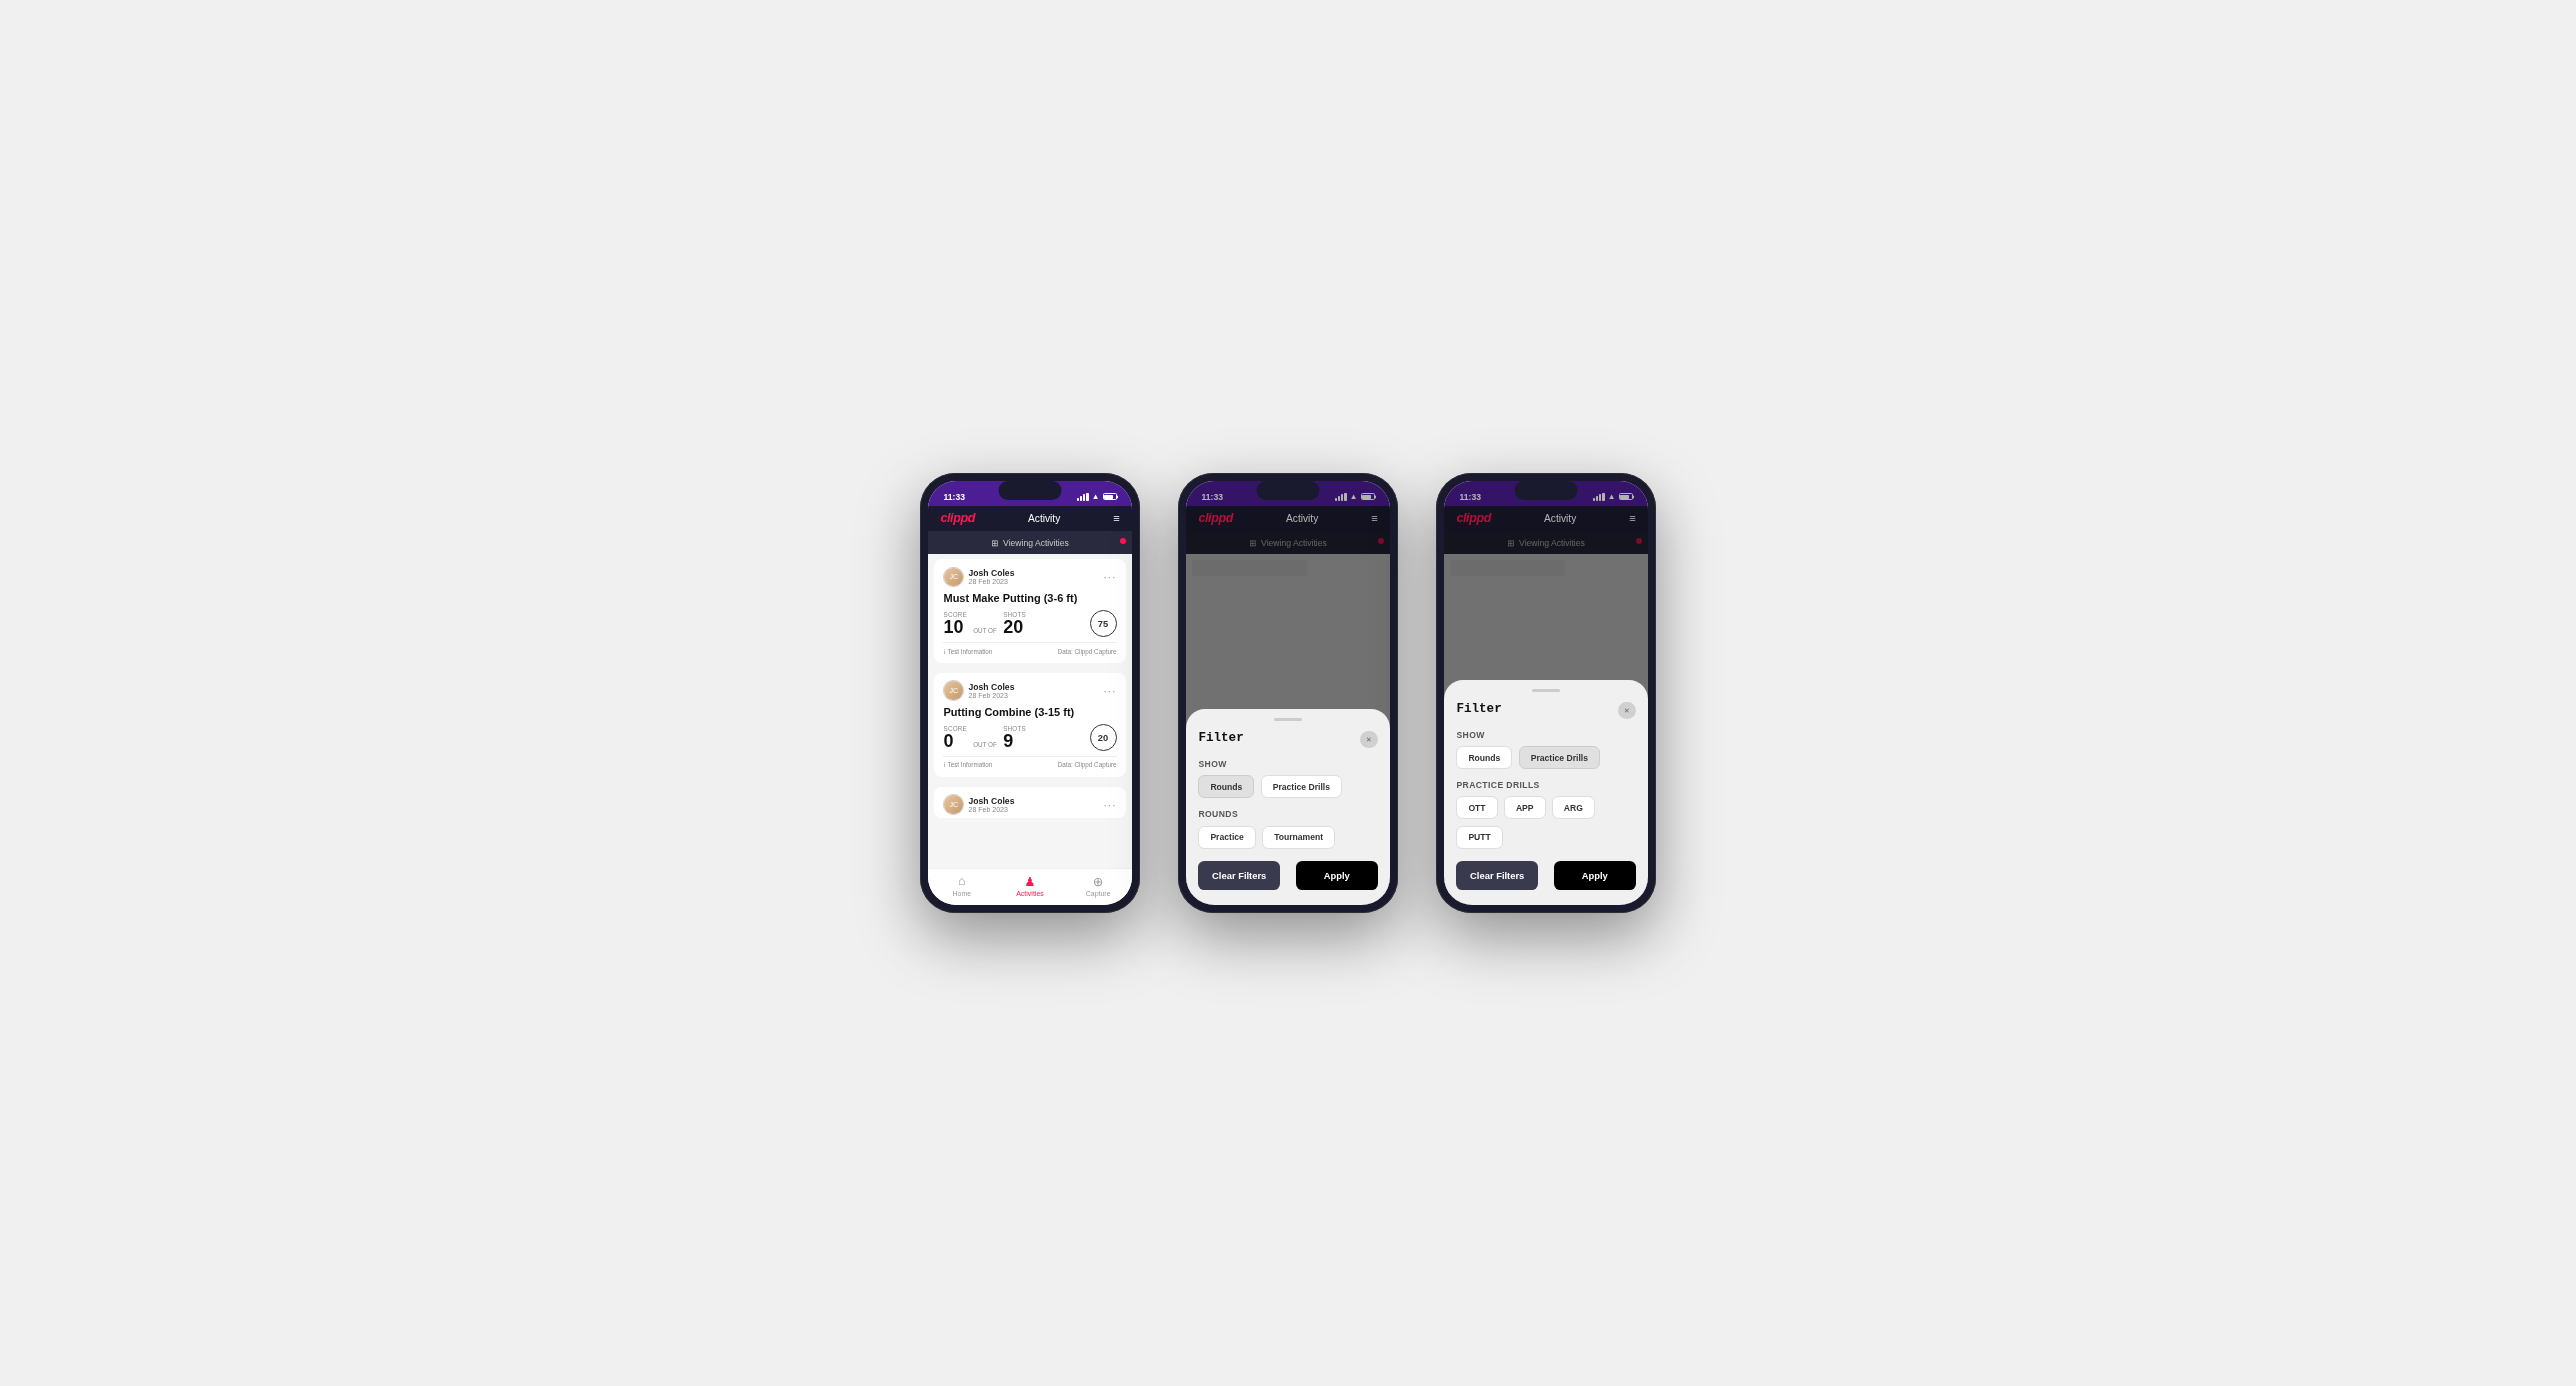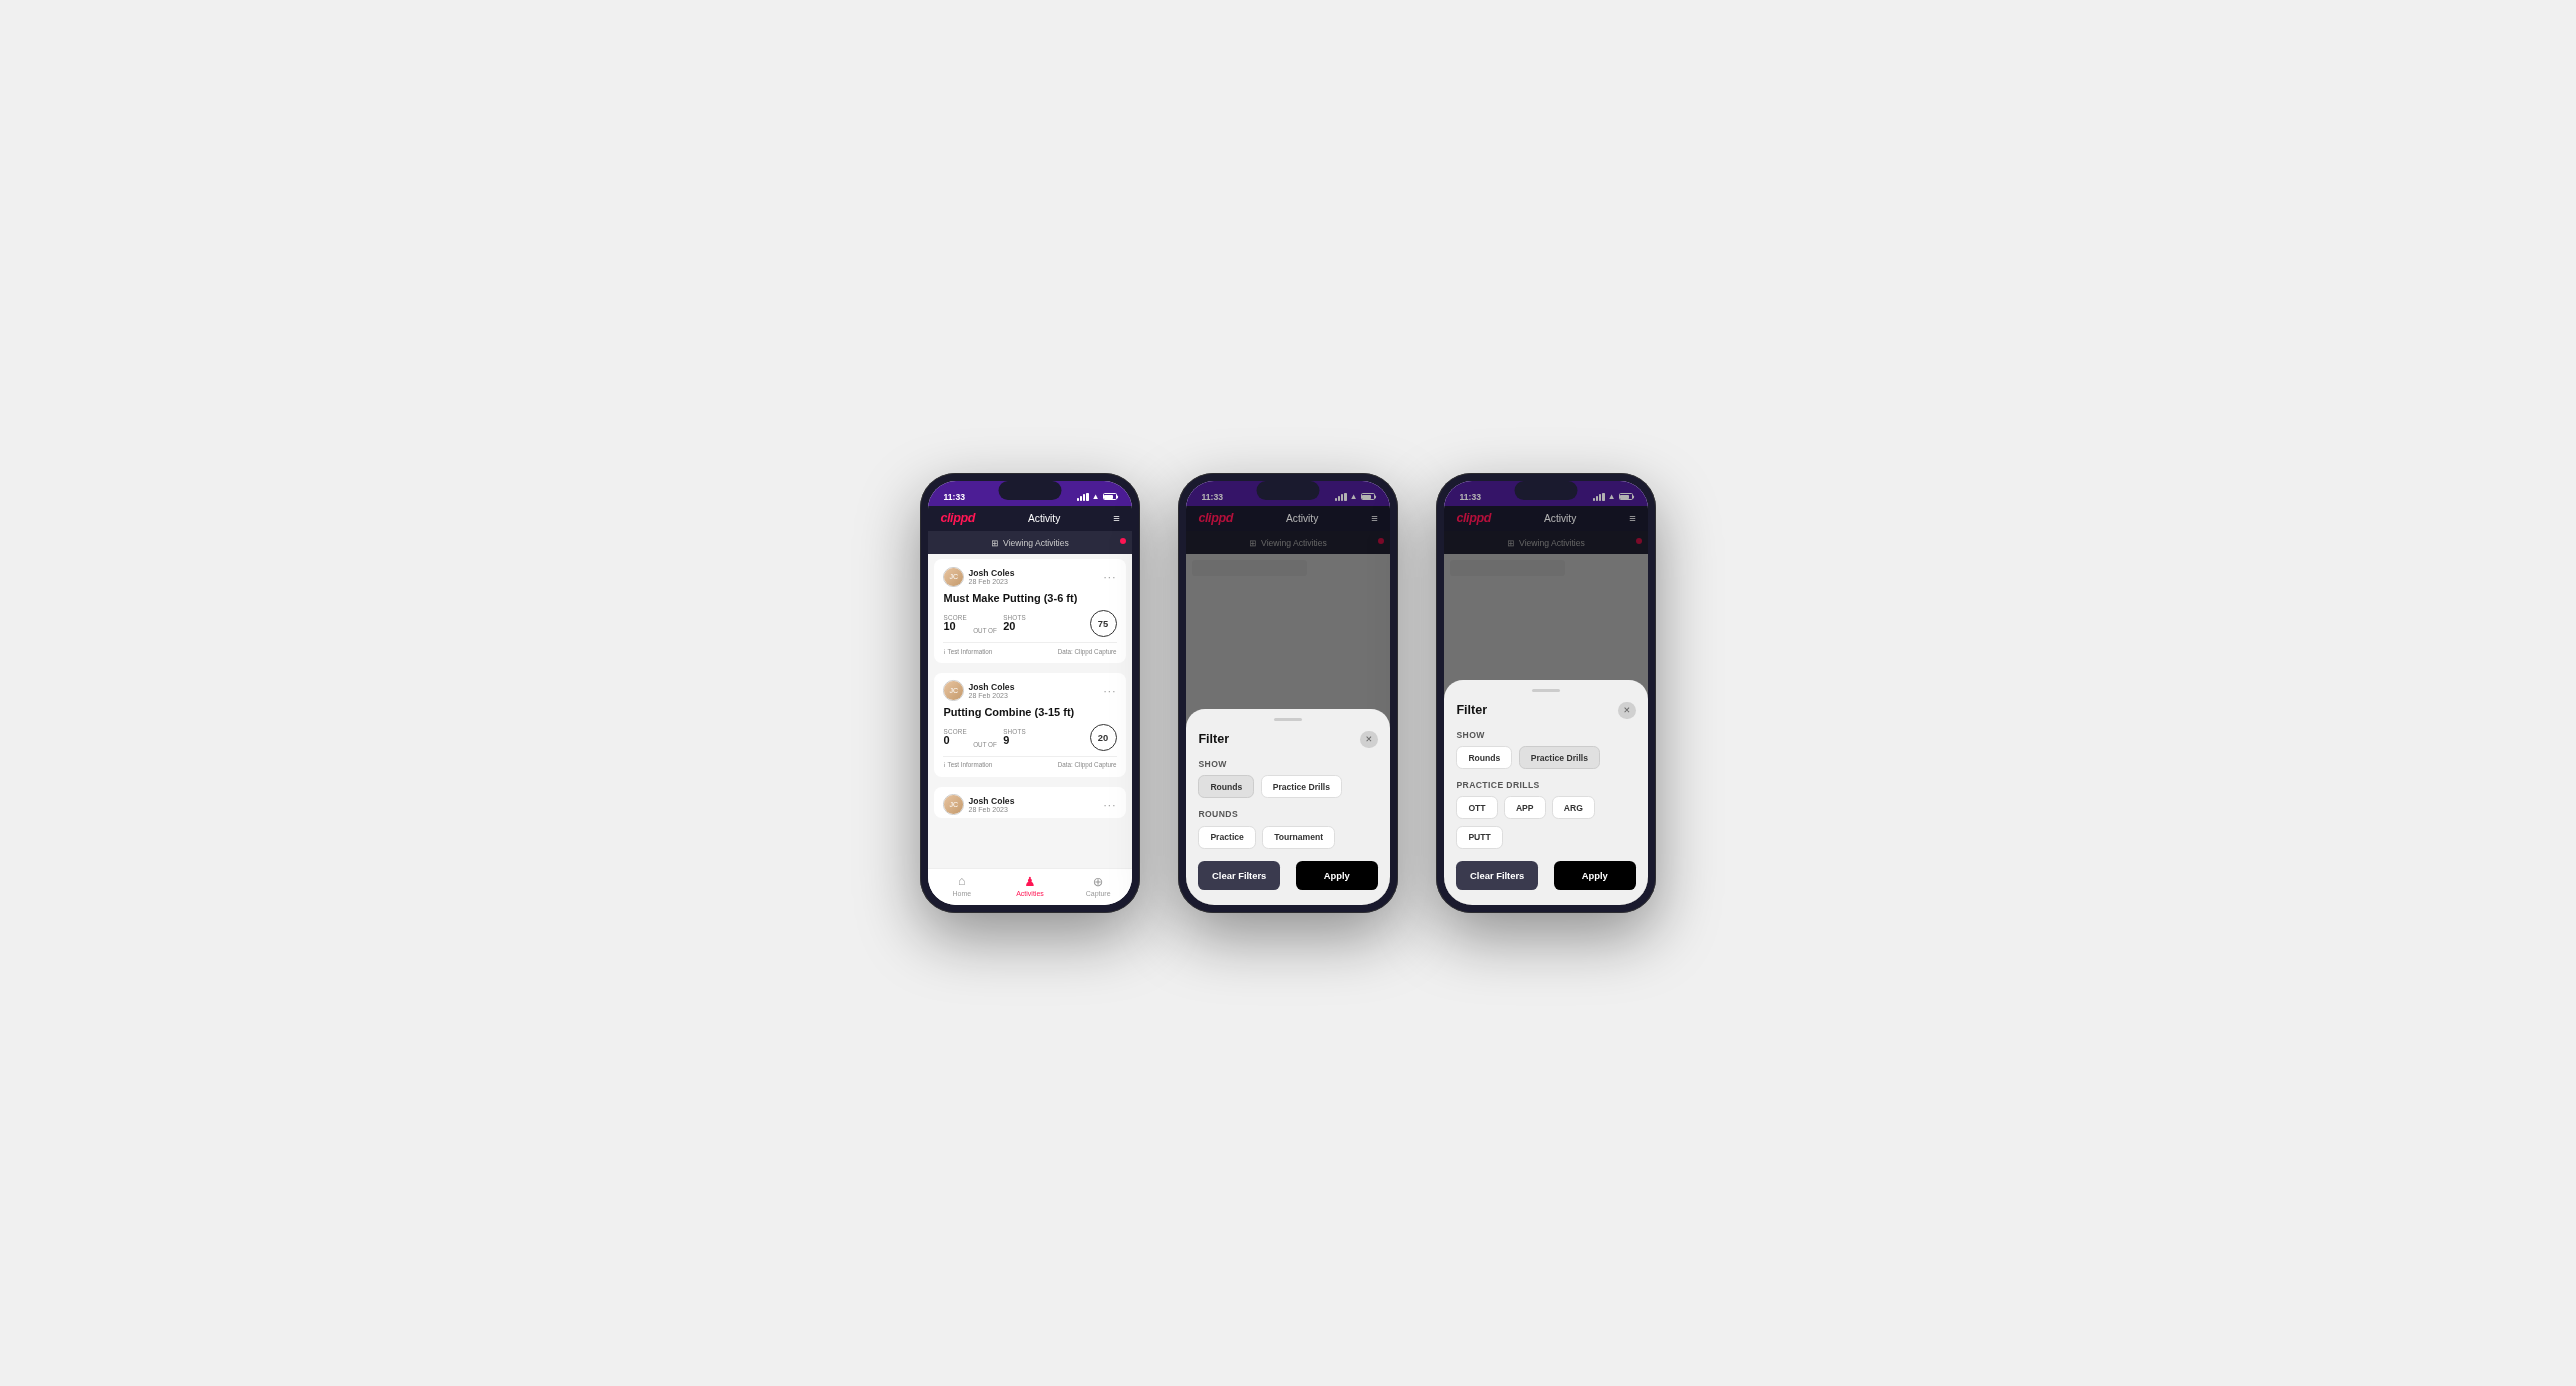--- a/index.html
+++ b/index.html
@@ -224,21 +224,21 @@
       gap: 6.3px;
       margin-bottom: 4.7px;
     }
     .stat-label {
       font-size: 6.3px;
       color: #888;
       text-transform: uppercase;
       letter-spacing: 0.2px;
     }
     .stat-value {
-      font-size: 11px;
+      font-size: 18px;
       font-weight: 700;
       color: #111;
       line-height: 1;
     }
     .out-of {
       font-size: 6.3px;
       color: #888;
       text-transform: uppercase;
       align-self: flex-end;
       padding-bottom: 3.1px;
@@ -317,22 +317,22 @@
     .sheet-handle {
       width: 28px;
       height: 3.1px;
       background: #ccc;
       border-radius: 1.6px;
       margin: 0 auto 9.4px;
     }
     .sheet-header {
       display: flex;
       justify-content: space-between;
-      align-items: center;
       margin-bottom: 11px;
+      font-family: Liberation Mono, monospace;
     }
     .sheet-title {
       font-size: 12.6px;
       font-weight: 700;
       color: #111;
     }
     .close-btn {
       width: 17.3px;
       height: 17.3px;
       background: #d0d0d0;

